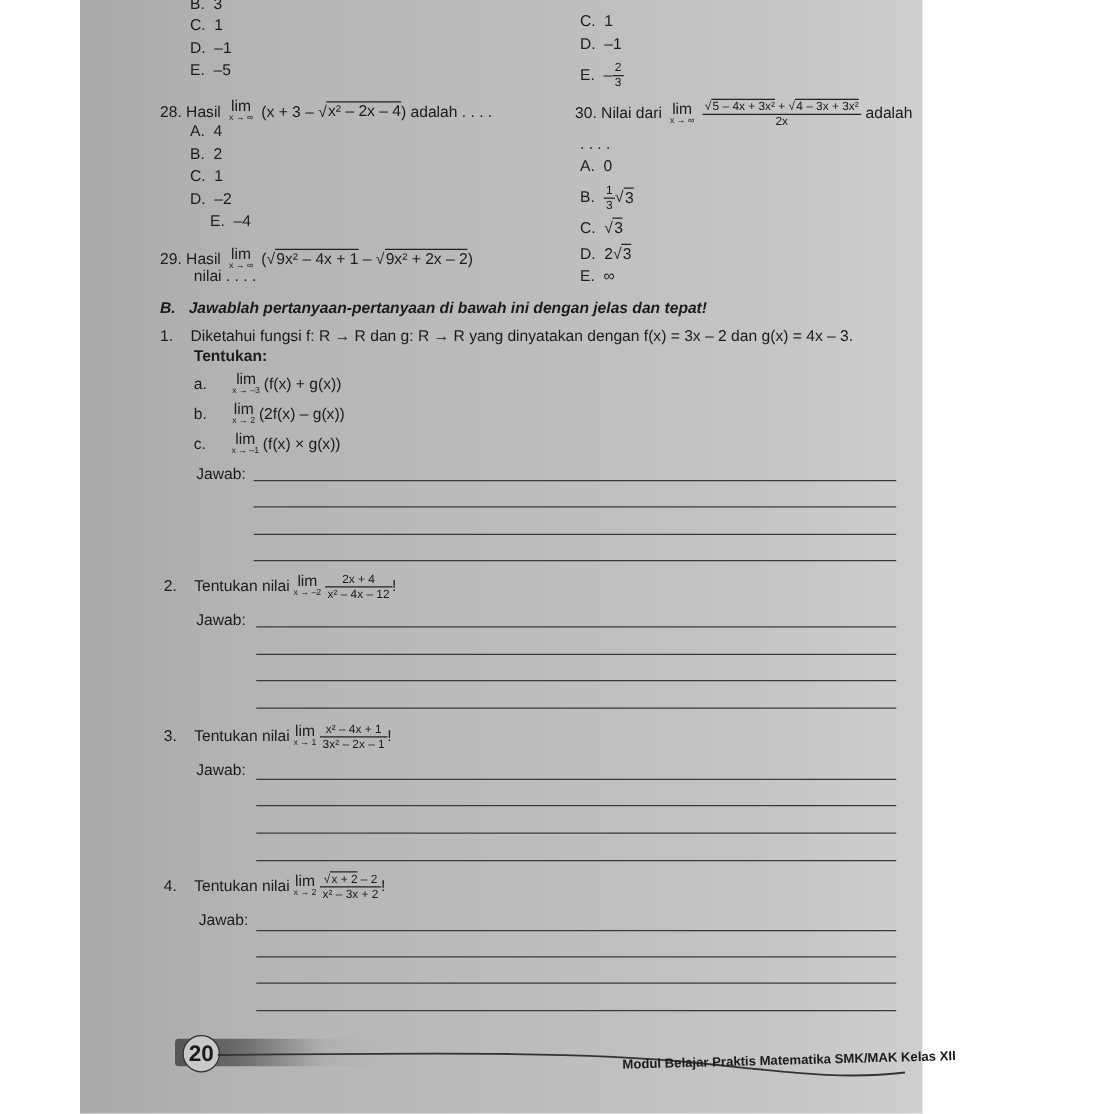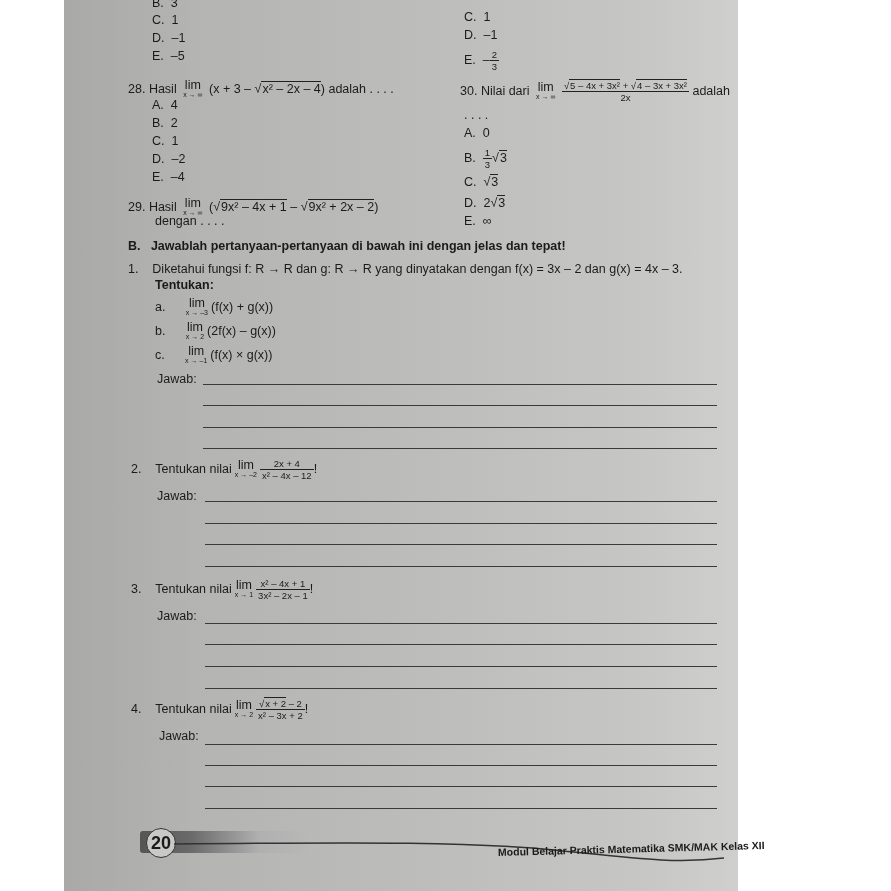--- a/index.html
+++ b/index.html
@@ -2,21 +2,21 @@
 <html><head>
 <meta charset="utf-8">
 <style>
   html, body { margin:0; padding:0; }
   body { width:891px; height:891px; background:#ffffff; position:relative; overflow:hidden;
          font-family:"Liberation Sans", sans-serif; color:#1b1b1b; }
   .paper { position:absolute; left:64px; top:0; width:674px; height:891px;
            background: linear-gradient(90deg, #a9aaa8 0%, #b4b5b3 20%, #bdbebc 55%, #c6c7c5 85%, #cfd0ce 100%); }
   .abs { position:absolute; white-space:nowrap; }
   .t { font-size:12.5px; line-height:14px; }
-  .b { font-weight:bold; }
+  .b { font-weight:bold;font-style:italic; }
   .lim { display:inline-block; text-align:center; vertical-align:middle; line-height:10px; margin:0 3px; }
   .lim .l { font-size:12.5px; display:block; }
   .lim .s { font-size:7px; display:block; }
   .frac { display:inline-block; vertical-align:middle; text-align:center; font-size:9.5px; line-height:11px; }
   .frac .n { display:block; border-bottom:1px solid #222; padding:0 2px; }
   .frac .d { display:block; padding:0 2px; }
   .sqrt { border-top:1px solid #222; padding-left:1px; }
   .line { position:absolute; height:0; border-top:1.3px solid #3a3a3a; }
   .footer-bar { position:absolute; left:140px; top:831px; width:170px; height:22px;
                 background: linear-gradient(90deg, #555 0%, #6a6a6a 30%, #b0b0b0 70%, rgba(190,190,190,0) 100%);
@@ -43,29 +43,29 @@
 <div class="abs t" style="left:128px;top:80px;">
   <span>28.</span>
   <span>Hasil</span>
   <span class="lim"><span class="l">lim</span><span class="s">x → ∞</span></span>
   <span>(x + 3 – </span>√<span class="sqrt">x² – 2x – 4</span><span>) adalah . . . .</span>
 </div>
 <div class="abs t" style="left:152px;top:98px;"><span>A.</span>&nbsp;&nbsp;<span>4</span></div>
 <div class="abs t" style="left:152px;top:116px;"><span>B.</span>&nbsp;&nbsp;<span>2</span></div>
 <div class="abs t" style="left:152px;top:134px;"><span>C.</span>&nbsp;&nbsp;<span>1</span></div>
 <div class="abs t" style="left:152px;top:152px;"><span>D.</span>&nbsp;&nbsp;<span>–2</span></div>
-<div class="abs t" style="left:152px;top:170px;text-align:right;"><span>E.</span>&nbsp;&nbsp;<span>–4</span></div>
+<div class="abs t" style="left:168px;top:170px;text-align:right;"><span>E.</span>&nbsp;&nbsp;<span>–4</span></div>
 
 <div class="abs t" style="left:128px;top:198px;">
   <span>29.</span>
   <span>Hasil</span>
   <span class="lim"><span class="l">lim</span><span class="s">x → ∞</span></span>
   <span>(</span>√<span class="sqrt">9x² – 4x + 1</span><span> – </span>√<span class="sqrt">9x² + 2x – 2</span><span>)</span>
 </div>
-<div class="abs t" style="left:155px;top:214px;">dengan . . . .</div>
+<div class="abs t" style="left:155px;top:214px;">nilai . . . .</div>
 
 <div class="abs t" style="left:450px;top:80px;margin-left:10px;">
   <span>30.</span>
   <span>Nilai dari</span>
   <span class="lim"><span class="l">lim</span><span class="s">x → ∞</span></span>
   <span class="frac"><span class="n">√<span class="sqrt">5 – 4x + 3x²</span><span> + </span>√<span class="sqrt">4 – 3x + 3x²</span></span><span class="d">2x</span></span>
   <span>adalah</span>
 </div>
 <div class="abs t" style="left:464px;top:108px;">. . . .</div>
 <div class="abs t" style="left:464px;top:126px;"><span>A.</span>&nbsp;&nbsp;<span>0</span></div>

